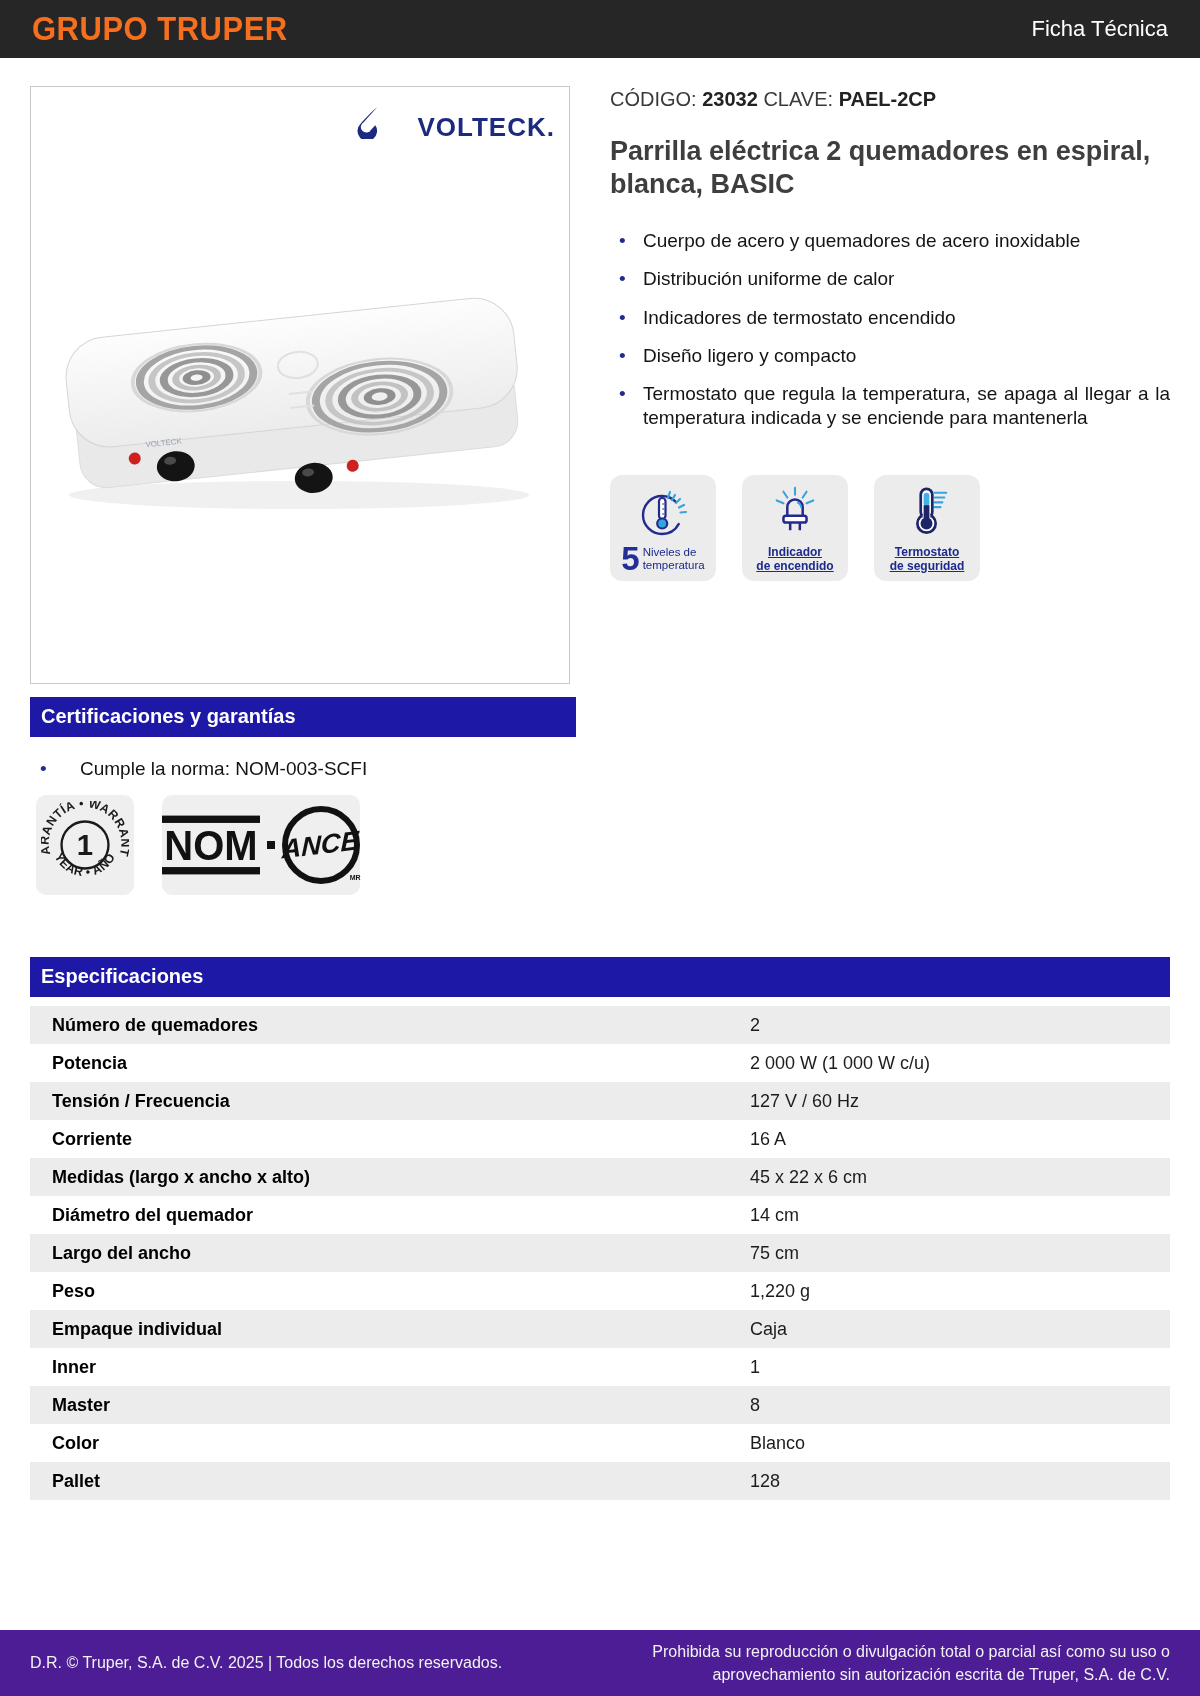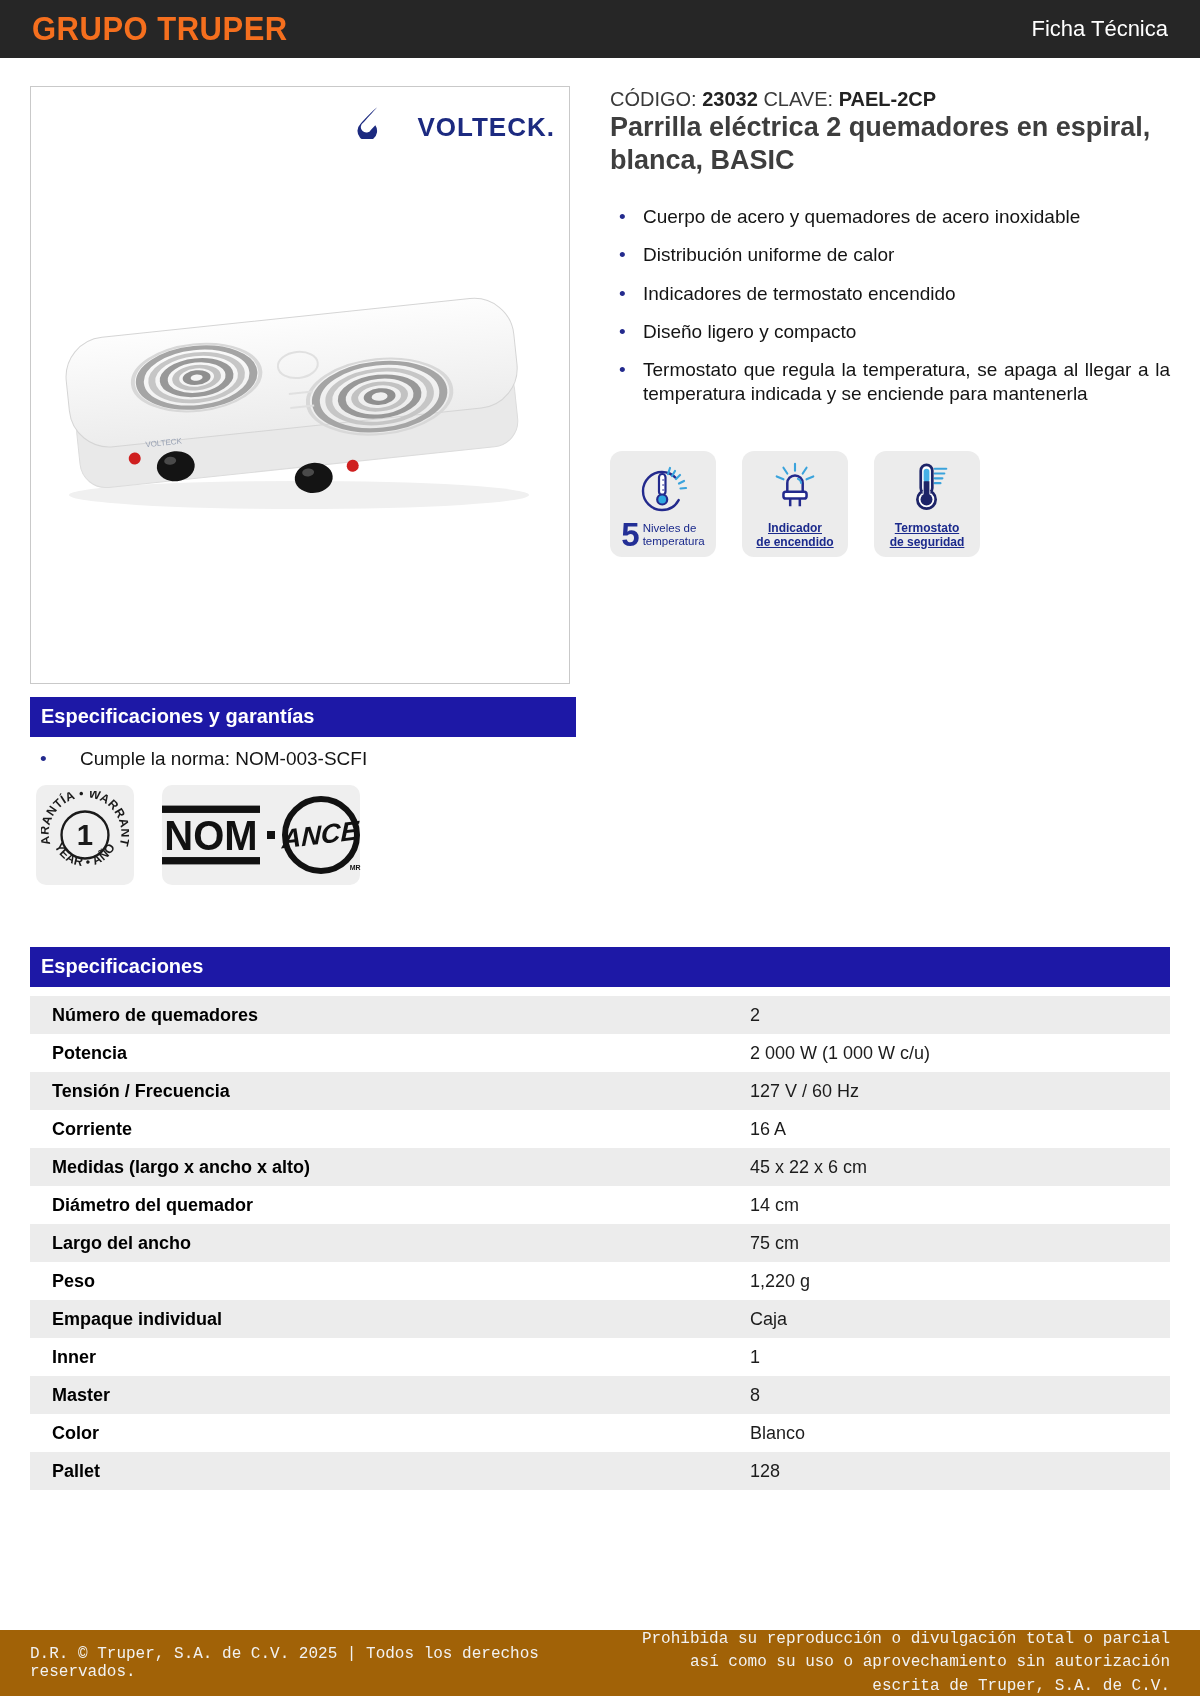--- a/index.html
+++ b/index.html
@@ -27,21 +27,21 @@
     width:540px; height:598px; border:1px solid #c9c9c9; position:relative; flex:none;
     background:#fff;
   }
   .volteck-logo { position:absolute; top:20px; right:14px; display:flex; align-items:flex-end; gap:5px; }
   .volteck-text { color:#1c2a80; font-size:26px; font-weight:800; letter-spacing:1px; line-height:.9;margin-left:32px; }
   .stove-wrap { position:absolute; left:18px; top:198px; }
 
   .right-col { margin-left:40px; flex:1; padding-top:2px; max-width:560px; }
   .code-line { font-size:20px; color:#3a3a3a; }
   .code-line .val { font-weight:bold; color:#222; }
-  .product-title { font-size:27px; font-weight:bold; color:#3e3e3e; line-height:1.22; }
+  .product-title { margin-top:24px; font-size:27px; font-weight:bold; color:#3e3e3e; line-height:1.22; }
 
   .features { list-style:none; margin-top:28px; }
   .features li {
     position:relative; padding-left:33px; font-size:19px; color:#141414;
     margin-bottom:15px; line-height:1.23; text-align:justify;
   }
   .features li::before { content:"•"; color:#232a8d; position:absolute; left:9px; top:0; }
 
   .badge-row { display:flex; gap:26px; margin-top:46px; }
   .feature-card {
@@ -55,21 +55,21 @@
   .small-lines { font-size:11.5px; color:#1b2a8c; line-height:1.1; text-align:left; }
 
   
   .section-bar {
     background:#1d18a6; color:#fff; font-weight:bold; font-size:20px;
     padding:8px 11px 9px;
   }
   .cert-bar { width:546px; margin-top:13px; }
   .spec-bar { margin-top:62px; }
 
-  .cert-list { list-style:none; margin-top:11px; }
+  .cert-list { list-style:none; margin-top:21px; }
   .cert-list li { position:relative; padding-left:50px; font-size:19px; color:#141414; }
   .cert-list li::before { content:"•"; color:#232a8d; position:absolute; left:10px; }
 
   .cert-badges { display:flex; gap:28px; margin-top:15px; margin-left:6px; }
   .badge-card { background:#efefef; border-radius:10px; height:100px; display:flex; align-items:center; justify-content:center; }
   .badge-card.warranty { width:98px; }
   .badge-card.nomance { width:198px; gap:7px; }
   .nom-text {
     font-size:40px; font-weight:900; letter-spacing:0; color:#111;
     border-top:7px solid #111; border-bottom:7px solid #111; padding:0 2px; line-height:1.05;
@@ -85,23 +85,23 @@
 
   
   .spec-table { margin-top:9px; }
   .spec-row { display:flex; height:38px; align-items:center; padding-left:22px; font-size:18px; }
   .spec-row:nth-child(odd) { background:#ececec; }
   .spec-label { font-weight:bold; color:#000; width:698px; flex:none; }
   .spec-value { color:#1c1c1c; }
 
   
   .footer {
-    position:absolute; left:0; right:0; bottom:0; height:66px; background:#a16207;
+    position:absolute; left:0; right:0; bottom:0; height:66px; background:#4c1d95;
     color:#f2f2f2; display:flex; align-items:center; justify-content:space-between;
-    padding:0 30px; font-size:16px;font-family:Liberation Mono, monospace;
+    padding:0 30px; font-size:16px;
   }
   .footer-right { width:580px; text-align:right; line-height:1.45; }
 
   .seal-arc { font-size:12.5px; font-weight:bold; fill:#1a1a1a; letter-spacing:.5px; }
 </style>
 </head>
 <body>
 
 <div class="header">
   <div class="brand-logo">GRUPO TRUPER</div>
@@ -249,21 +249,21 @@
           </svg>
           <div class="card-label">
             <span>Termostato</span><br>
             <span>de seguridad</span>
           </div>
         </div>
       </div>
     </div>
   </div>
 
-  <div class="section-bar cert-bar">Especificaciones y garantías</div>
+  <div class="section-bar cert-bar">Certificaciones y garantías</div>
 
   <ul class="cert-list">
       <li>Cumple la norma: NOM-003-SCFI</li>
     </ul>
 
   <div class="cert-badges">
 
     <div class="badge-card warranty">
       <svg width="88" height="88" viewBox="0 0 90 90">
         <defs>

